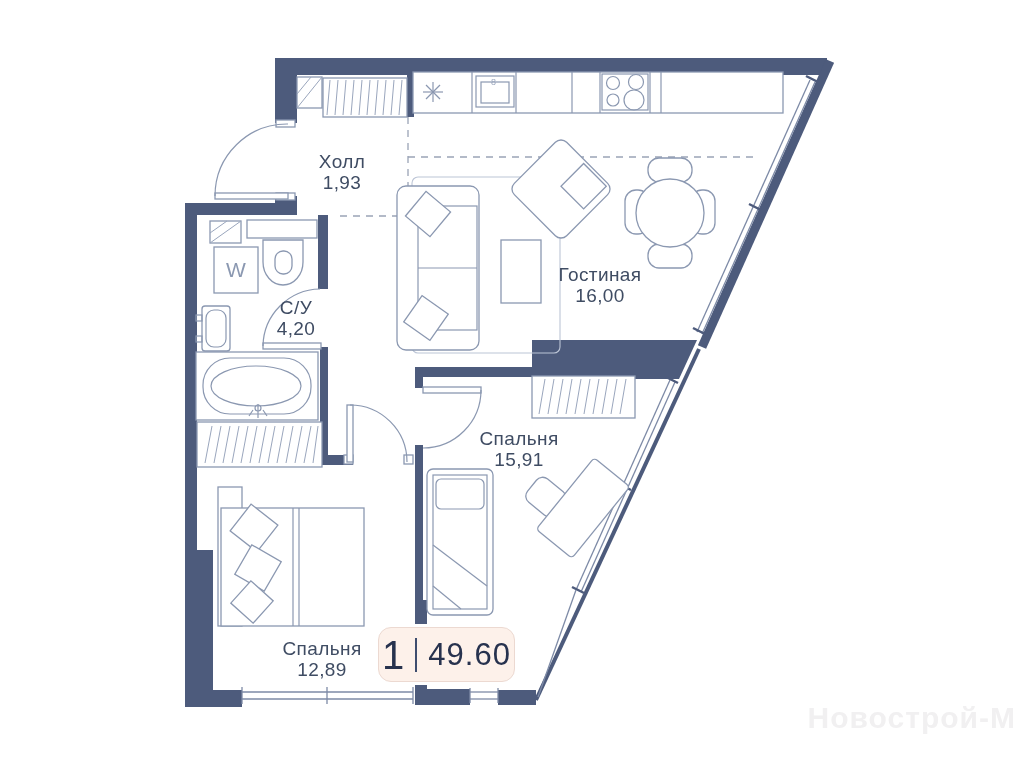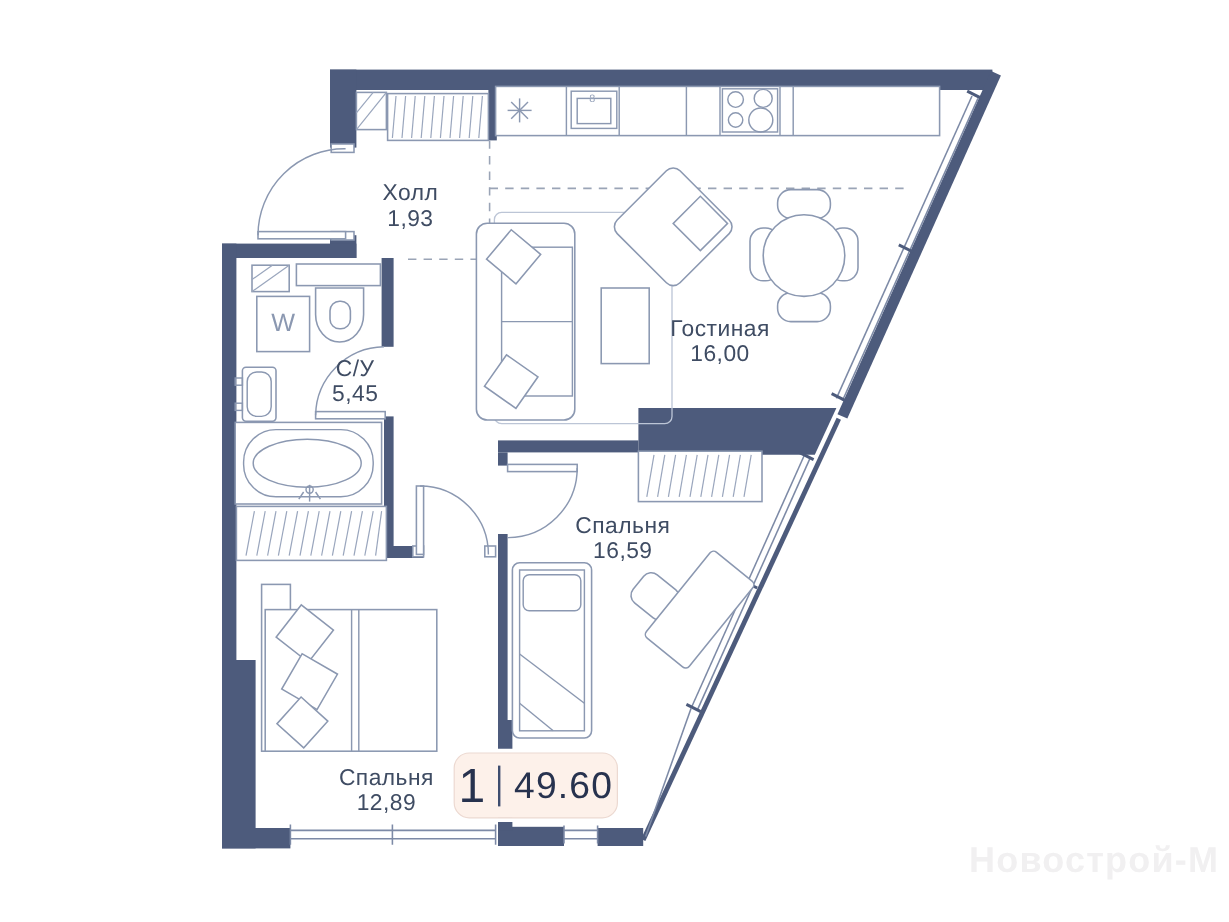--- a/index.html
+++ b/index.html
@@ -270,29 +270,29 @@
         </g>
   </g>
 </svg>
 
   <div class="room-label" style="left:342px;top:151px;">
     <div>Холл</div>
     <div>1,93</div>
   </div>
   <div class="room-label" style="left:296px;top:297px;">
     <div>С/У</div>
-    <div>5,45</div>
+    <div>4,20</div>
   </div>
   <div class="room-label" style="left:600px;top:264px;">
     <div>Гостиная</div>
     <div>16,00</div>
   </div>
   <div class="room-label" style="left:519px;top:428px;">
     <div>Спальня</div>
-    <div>16,59</div>
+    <div>15,91</div>
   </div>
   <div class="room-label" style="left:322px;top:638px;">
     <div>Спальня</div>
     <div>12,89</div>
   </div>
 
   <div class="washer-label" style="left:226px;top:258px;">W</div>
   <div class="oven-label" style="left:491px;top:77px;">8</div>
 
   <div class="badge">

